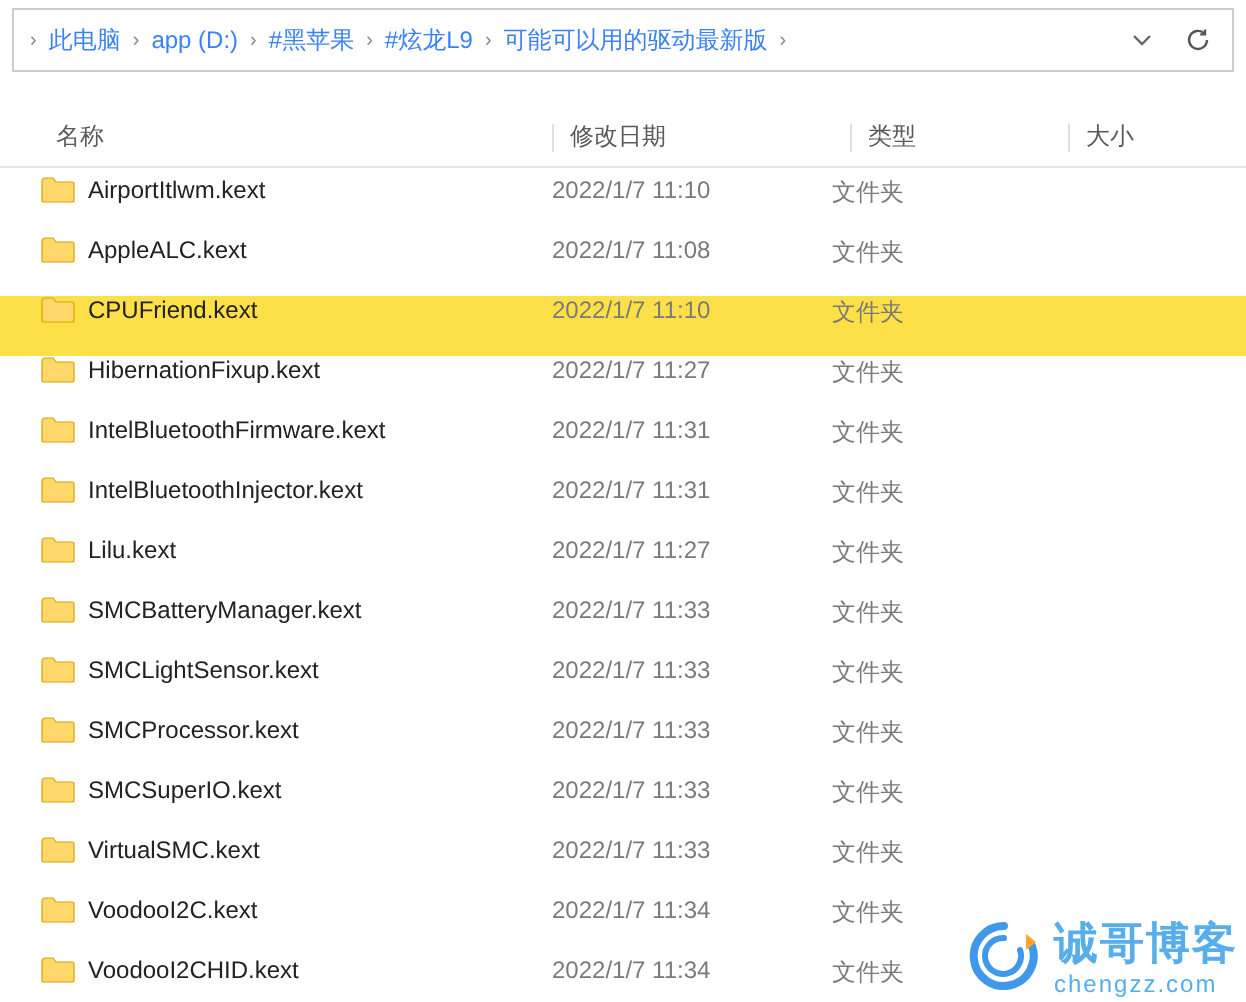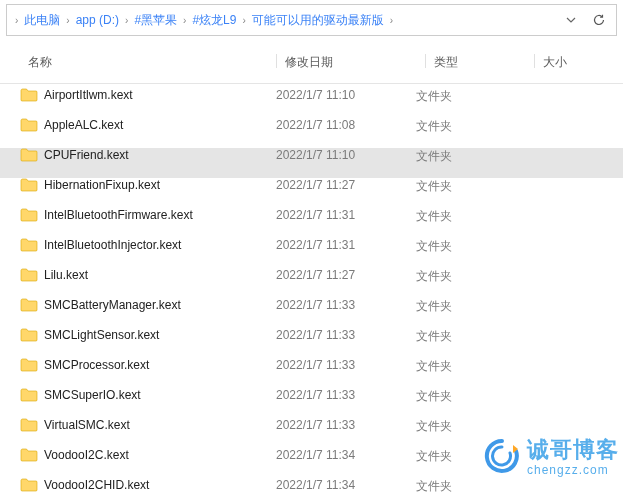--- a/index.html
+++ b/index.html
@@ -40,20 +40,21 @@
   .addr-actions {
     display: flex;
     align-items: center;
     gap: 16px;
     padding-right: 6px;
     color: #666;
   }
   .addr-actions svg { display:block; }
   .columns {
     display: flex;
+    align-items: center;
     height: 30px;
     border-bottom: 1px solid #e5e5e5;
     margin-top: 18px;
     color: #5a5a5a;
     font-size: 12px;
   }
   .col-name { width: 276px; padding-left: 28px; }
   .col-date { width: 140px; }
   .col-type { width: 100px; }
   .col-size { flex: 1; }
@@ -66,40 +67,40 @@
   .filelist {
     padding-top: 4px;
   }
   .row {
     display: flex;
     align-items: flex-start;
     height: 30px;
     padding-left: 20px;
   }
   .row.selected {
-    background: #e5e5e5;
+    background: #fde047;
   }
   .cell-name {
     display: flex;
     align-items: center;
     width: 256px;
     gap: 6px;
     color: #222;
   }
   .cell-date { width: 140px; color: #7a7a7a; }
   .cell-type { width: 100px; color: #7a7a7a; }
   .folder-icon {
     width: 18px;
     height: 14px;
     flex-shrink: 0;
   }
   .watermark {
     position: absolute;
     right: 4px;
-    bottom: 24px;
+    bottom: 2px;
     display: flex;
     align-items: center;
     gap: 6px;
     opacity: 0.85;
     pointer-events: none;
   }
   .wm-text {
     font-size: 22px;
     font-weight: 600;
     color: #3aa0e8;

